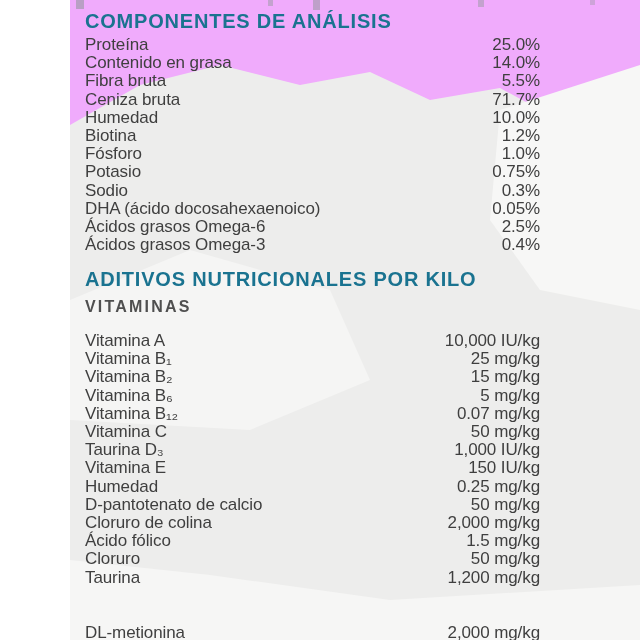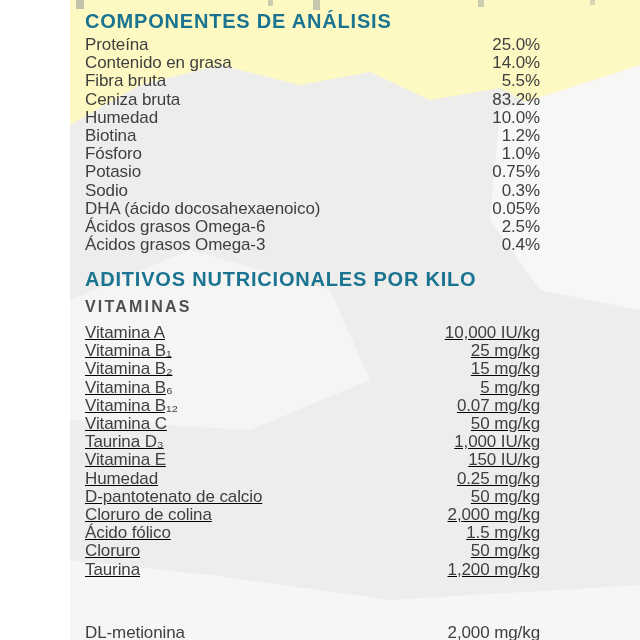--- a/index.html
+++ b/index.html
@@ -10,21 +10,21 @@
     background: #ffffff;
     overflow: hidden;
     font-family: "Liberation Sans", "DejaVu Sans", sans-serif;
   }
   .label-panel {
     position: absolute;
     left: 70px;
     top: 0;
     width: 570px;
     height: 640px;
-    background: #fef9c3;
+    background: #f0abfc;
   }
   .watermark {
     position: absolute;
     left: 0;
     top: 0;
     width: 570px;
     height: 640px;
     pointer-events: none;
   }
   .section-title {
@@ -61,21 +61,21 @@
     color: #3f3f3f;
     letter-spacing: -0.1px;
   }
   .row .name { text-align: left; white-space: nowrap; }
   .row .value { text-align: right; white-space: nowrap; }
 
   #analysis-title  { top: 10px; }
   #analysis-rows   { top: 36px; }
   #additives-title { top: 268px; }
   #vitamins-title  { top: 298px; }
-  #vitamins-rows   { top: 324px; text-decoration: underline; }
+  #vitamins-rows   { top: 332px; }
   #amino-title     { top: 622px; margin-top: 32px; }
   #amino-rows      { top: 624px; }
 </style>
 </head>
 <body>
 
 <div class="label-panel">
 
   <svg class="watermark" viewBox="0 0 570 640" xmlns="http://www.w3.org/2000/svg" aria-hidden="true">
     <polygon points="0,125 70,85 150,65 230,85 300,72 360,100 430,88 480,115 570,68 570,640 0,640" fill="#ededec"></polygon>
@@ -99,21 +99,21 @@
     <div class="row">
         <span class="name">Contenido en grasa</span>
         <span class="value">14.0%</span>
       </div>
     <div class="row">
         <span class="name">Fibra bruta</span>
         <span class="value">5.5%</span>
       </div>
     <div class="row">
         <span class="name">Ceniza bruta</span>
-        <span class="value">83.2%</span>
+        <span class="value">71.7%</span>
       </div>
     <div class="row">
         <span class="name">Humedad</span>
         <span class="value">10.0%</span>
       </div>
     <div class="row">
         <span class="name">Biotina</span>
         <span class="value">1.2%</span>
       </div>
     <div class="row">

